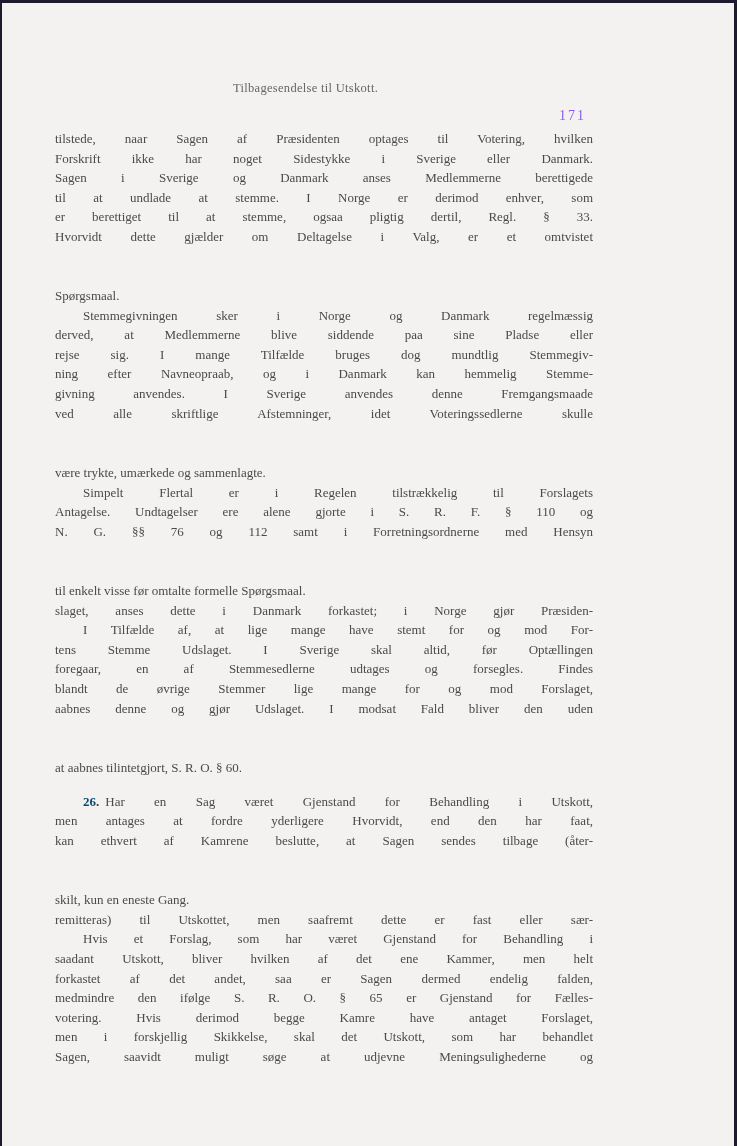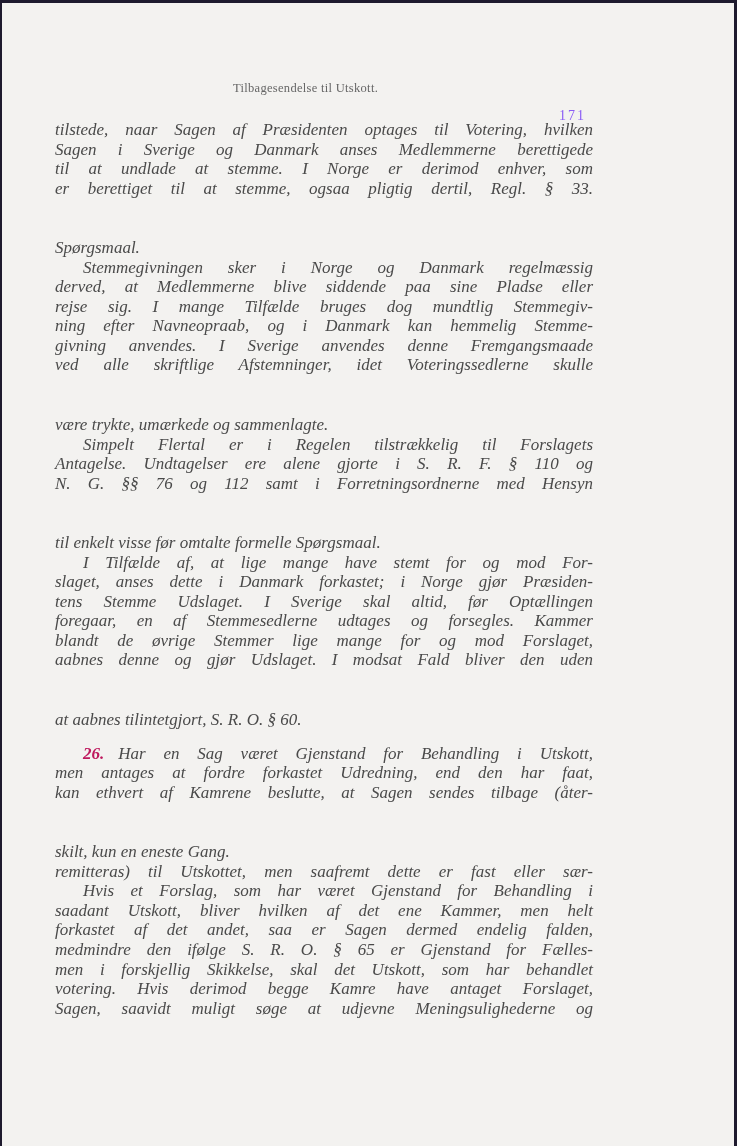--- a/index.html
+++ b/index.html
@@ -44,25 +44,24 @@
       left: 557px;
       top: -1px;
       font-size: 14px;
       letter-spacing: 2px;
       color: #8b5cf6;
       margin-top: 28px;
     }
     .text-block {
       position: absolute;
       left: 53px;
-      top: 117px;
+      top: 126px;
       width: 538px;
-      font-size: 17px;
+      font-size: 13px;
       line-height: 19.55px;
-      font-style: italic;
     }
     .line {
       display: block;
       text-align: justify;
       text-align-last: justify;
       white-space: nowrap;
       height: 19.55px;
       overflow: visible;
     }
     .line.last {
@@ -70,41 +69,43 @@
       margin-top: 40px;
     }
     .line.indent {
       padding-left: 28px;
     }
     .section-gap {
       height: 14px;
     }
     .section-number {
       font-weight: bold;
-      color: #be185d;
-      margin-right: 14px;
+      color: #0c4a6e;
+      margin-right: 6px;
     }
   </style>
 </head>
 <body>
 
 <div class="page">
 
   <div class="running-head">
     <span class="running-title">Tilbagesendelse til Utskott.</span>
     <span class="page-number">171</span>
   </div>
 
   <div class="text-block">
 
     <div>
       <span class="line">tilstede, naar Sagen af Præsidenten optages til Votering, hvilken</span>
+      <span class="line">Forskrift ikke har noget Sidestykke i Sverige eller Danmark.</span>
       <span class="line">Sagen i Sverige og Danmark anses Medlemmerne berettigede</span>
       <span class="line">til at undlade at stemme. I Norge er derimod enhver, som</span>
       <span class="line">er berettiget til at stemme, ogsaa pligtig dertil, Regl. § 33.</span>
+      <span class="line">Hvorvidt dette gjælder om Deltagelse i Valg, er et omtvistet</span>
       <span class="line last">Spørgsmaal.</span>
     </div>
 
     <div>
       <span class="line indent">Stemmegivningen sker i Norge og Danmark regelmæssig</span>
       <span class="line">derved, at Medlemmerne blive siddende paa sine Pladse eller</span>
       <span class="line">rejse sig. I mange Tilfælde bruges dog mundtlig Stemmegiv-</span>
       <span class="line">ning efter Navneopraab, og i Danmark kan hemmelig Stemme-</span>
       <span class="line">givning anvendes. I Sverige anvendes denne Fremgangsmaade</span>
       <span class="line">ved alle skriftlige Afstemninger, idet Voteringssedlerne skulle</span>
@@ -112,45 +113,45 @@
     </div>
 
     <div>
       <span class="line indent">Simpelt Flertal er i Regelen tilstrækkelig til Forslagets</span>
       <span class="line">Antagelse. Undtagelser ere alene gjorte i S. R. F. § 110 og</span>
       <span class="line">N. G. §§ 76 og 112 samt i Forretningsordnerne med Hensyn</span>
       <span class="line last">til enkelt visse før omtalte formelle Spørgsmaal.</span>
     </div>
 
     <div>
+      <span class="line">slaget, anses dette i Danmark forkastet; i Norge gjør Præsiden-</span>
       <span class="line indent">I Tilfælde af, at lige mange have stemt for og mod For-</span>
-      <span class="line">slaget, anses dette i Danmark forkastet; i Norge gjør Præsiden-</span>
       <span class="line">tens Stemme Udslaget. I Sverige skal altid, før Optællingen</span>
-      <span class="line">foregaar, en af Stemmesedlerne udtages og forsegles. Kammer</span>
+      <span class="line">foregaar, en af Stemmesedlerne udtages og forsegles. Findes</span>
       <span class="line">blandt de øvrige Stemmer lige mange for og mod Forslaget,</span>
       <span class="line">aabnes denne og gjør Udslaget. I modsat Fald bliver den uden</span>
       <span class="line last">at aabnes tilintetgjort, S. R. O. § 60.</span>
     </div>
 
     <div class="section-gap"></div>
 
     <div>
       <div>
         <span class="line indent"><span class="section-number">26.</span><span>Har en Sag været Gjenstand for Behandling i Utskott,</span></span>
-        <span class="line">men antages at fordre forkastet Udredning, end den har faat,</span>
+        <span class="line">men antages at fordre yderligere Hvorvidt, end den har faat,</span>
         <span class="line">kan ethvert af Kamrene beslutte, at Sagen sendes tilbage (åter-</span>
         <span class="line last">skilt, kun en eneste Gang.</span>
         <span class="line">remitteras) til Utskottet, men saafremt dette er fast eller sær-</span>
       </div>
 
       <div>
         <span class="line indent">Hvis et Forslag, som har været Gjenstand for Behandling i</span>
         <span class="line">saadant Utskott, bliver hvilken af det ene Kammer, men helt</span>
         <span class="line">forkastet af det andet, saa er Sagen dermed endelig falden,</span>
         <span class="line">medmindre den ifølge S. R. O. § 65 er Gjenstand for Fælles-</span>
+        <span class="line">votering. Hvis derimod begge Kamre have antaget Forslaget,</span>
         <span class="line">men i forskjellig Skikkelse, skal det Utskott, som har behandlet</span>
-        <span class="line">votering. Hvis derimod begge Kamre have antaget Forslaget,</span>
         <span class="line">Sagen, saavidt muligt søge at udjevne Meningsulighederne og</span>
       </div>
     </div>
 
   </div>
 </div>
 
 </body></html>

